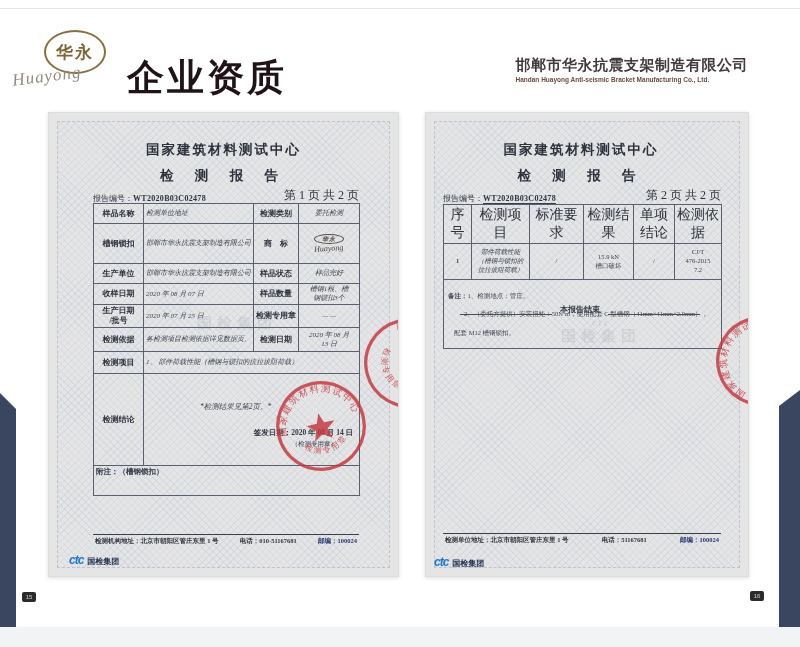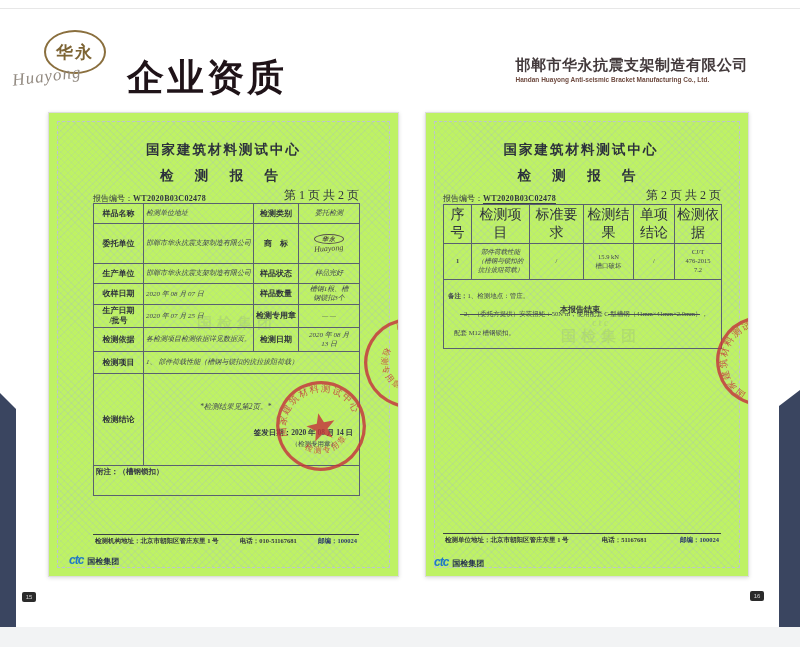--- a/index.html
+++ b/index.html
@@ -15,21 +15,21 @@
                color:#938b82;transform:rotate(-7deg);letter-spacing:1px;}
   .main-title{position:absolute;left:127px;top:53px;font-size:37px;font-weight:bold;color:#1f1318;
               letter-spacing:3px;font-family:"Liberation Serif","DejaVu Serif",serif;}
   .company{position:absolute;right:52px;top:56px;text-align:left;}
   .company-cn{font-size:15px;font-weight:bold;color:#433a3c;letter-spacing:.5px;
               font-family:"Liberation Sans","DejaVu Sans",sans-serif;}
   .company-en{font-size:6.5px;font-weight:bold;color:#6e4a3f;margin-top:1px;
               font-family:"Liberation Sans","DejaVu Sans",sans-serif;}
 
   
-  .page{position:absolute;top:112px;height:463px;background:#bef264;border:1px solid #dddddc;
+  .page{position:absolute;top:112px;height:463px;background:#e5e5e5;border:1px solid #dddddc;
         box-shadow:0 1px 4px rgba(0,0,0,.14);overflow:hidden;}
   .page1{left:48px;width:349px;}
   .page2{left:425px;width:322px;}
   .page-inner{position:absolute;left:8px;top:8px;right:8px;bottom:8px;border:1px dashed #bcc5cf;
       background-image:
         repeating-linear-gradient(45deg, rgba(165,183,204,.20) 0 1px, transparent 1px 5px),
         repeating-linear-gradient(-45deg, rgba(165,183,204,.20) 0 1px, transparent 1px 5px);}
   .cert-center-name{position:absolute;left:0;right:0;top:28px;text-align:center;font-size:13.5px;
                     font-weight:bold;letter-spacing:2px;color:#2c313c;}
   .cert-doc-title{position:absolute;left:0;right:0;top:54px;text-align:center;font-size:13.5px;
@@ -133,21 +133,21 @@
           <col style="width:61px">
         </colgroup>
       <tbody>
           <tr style="height:20px">
         <td class="lb">样品名称</td>
         <td class="vl">检测单位地址</td>
         <td class="lb">检测类别</td>
         <td class="vl vc">委托检测</td>
       </tr>
       <tr style="height:26px">
-        <td class="lb">委托单位</td>
+        <td class="lb">槽钢锁扣</td>
         <td class="vl">邯郸市华永抗震支架制造有限公司</td>
         <td class="lb">商　标</td>
         <td class="vl vc">
           <div class="tm">
             <span class="tm-oval">华永</span>
             <span class="tm-script">Huayong</span>
           </div>
         </td>
       </tr>
       <tr style="height:20px">

